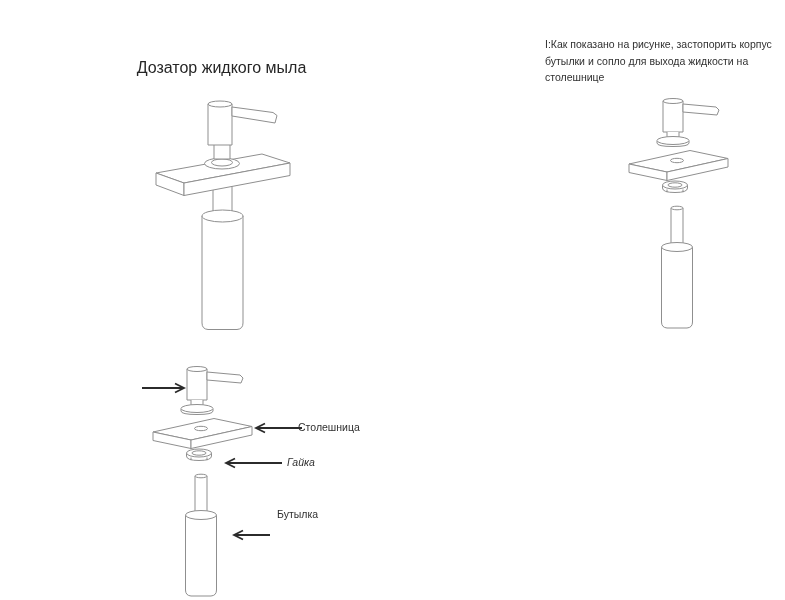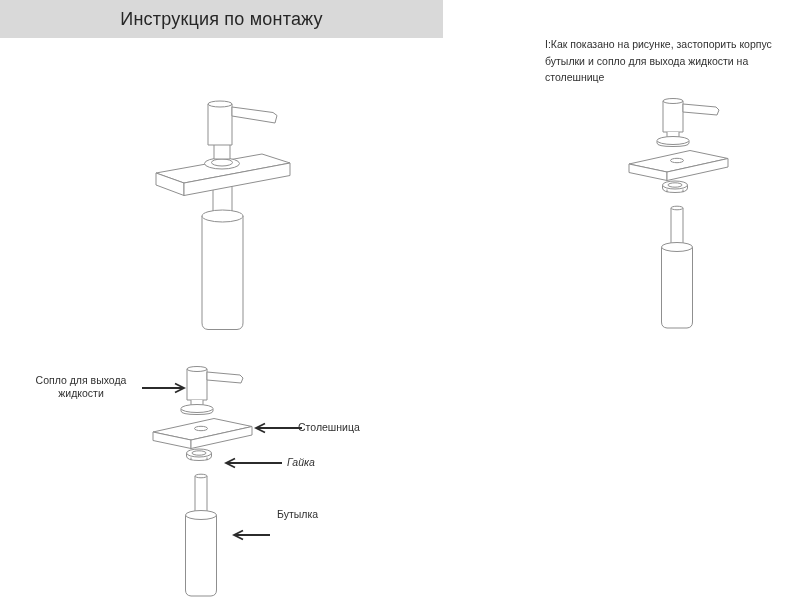--- a/index.html
+++ b/index.html
@@ -60,22 +60,22 @@
         <ellipse class="lineart" cx="55" cy="89" rx="7" ry="2.2"></ellipse>
 
         <path class="lineart-fill" d="M51,112 L51,150 L63,150 L63,112"></path>
         <ellipse class="lineart-fill" cx="57" cy="112" rx="6" ry="1.8"></ellipse>
         <path class="lineart-fill" d="M41.5,151 L41.5,226 Q41.5,231.5 47,232 L67,232 Q72.5,231.5 72.5,226 L72.5,151"></path>
         <ellipse class="lineart-fill" cx="57" cy="151" rx="15.5" ry="4.5"></ellipse>
       </g>
     </defs>
   </svg>
 
-  <div class="header-bar">Инструкция по монтажу</div>
 
+  <div class="product-title">Дозатор жидкого мыла</div>
 
   <div class="note">I:Как показано на рисунке, застопорить корпус бутылки и сопло для выхода жидкости на столешнице</div>
 
   <svg class="fig fig-assembled" width="150" height="242" viewBox="0 0 150 242">
     <path class="lineart-fill" d="M63,86 L63,122 L82,122 L82,86"></path>
     <path class="lineart-fill" d="M52,124 L52,231 Q52,237 58,237.5 L87,237.5 Q93,237 93,231 L93,124"></path>
     <ellipse class="lineart-fill" cx="72.5" cy="124" rx="20.5" ry="6"></ellipse>
     <polygon class="lineart-fill" points="6,81 112,62 140,71 34,91"></polygon>
     <polygon class="lineart-fill" points="6,81 6,93 34,103.5 34,91"></polygon>
     <polygon class="lineart-fill" points="34,91 34,103.5 140,83.5 140,71"></polygon>
@@ -88,21 +88,20 @@
   </svg>
 
   <svg class="fig fig-exploded-left" width="115" height="236" viewBox="0 0 115 236">
     <use href="#exploded-parts"></use>
   </svg>
 
   <svg class="fig fig-exploded-right" width="115" height="236" viewBox="0 0 115 236">
     <use href="#exploded-parts"></use>
   </svg>
 
-  <div class="plabel plabel-nozzle">Сопло для выхода жидкости</div>
   <svg class="arrow" style="left:141px;top:382px" width="46" height="12" viewBox="0 0 46 12">
     <path d="M1,6 L42,6 M34,1.5 L43,6 L34,10.5"></path>
   </svg>
 
   <div class="plabel plabel-countertop">Столешница</div>
   <svg class="arrow" style="left:254px;top:422px" width="50" height="12" viewBox="0 0 50 12">
     <path d="M48,6 L3,6 M11,1.5 L2,6 L11,10.5"></path>
   </svg>
 
   <div class="plabel plabel-nut">Гайка</div>

